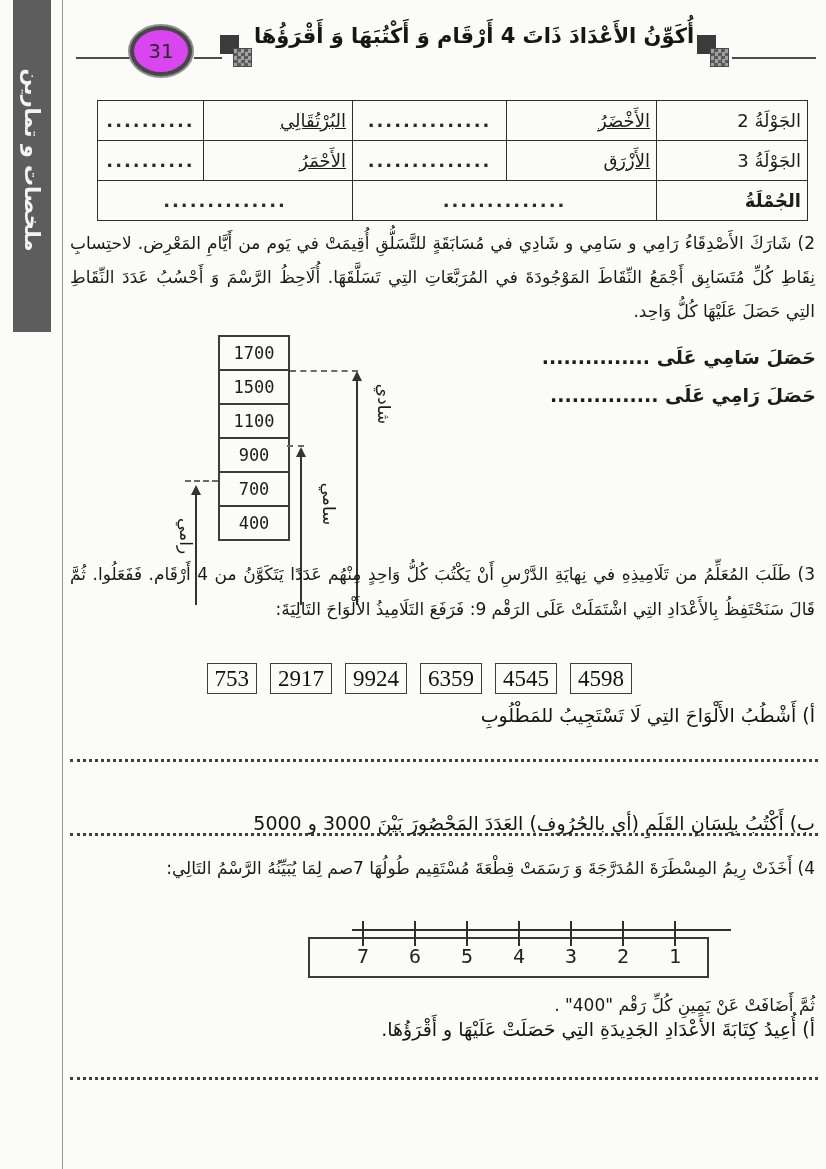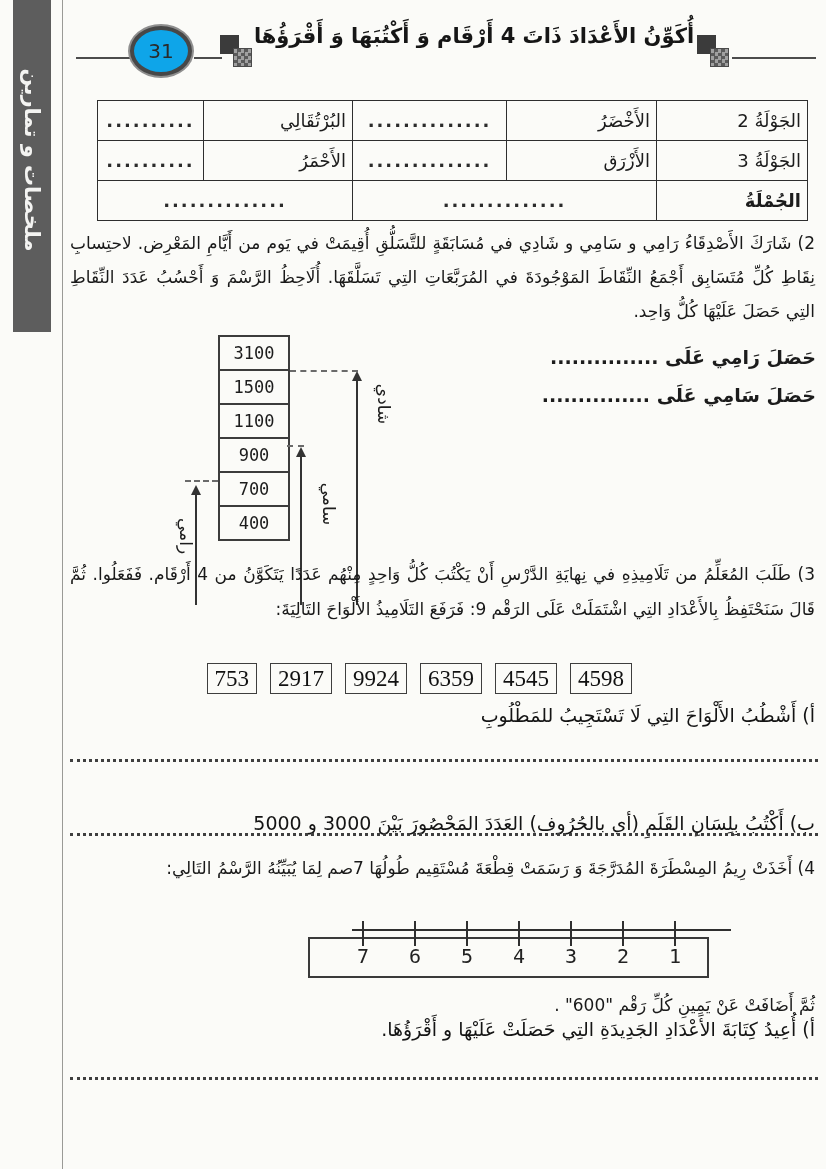--- a/index.html
+++ b/index.html
@@ -22,21 +22,21 @@
     position:absolute; left:50%; top:160px;
     transform:translate(-50%,-50%) rotate(90deg);
     white-space:nowrap; color:#f4f4f2; font-weight:bold; font-size:21px; letter-spacing:1px;
   }
 
   
   .hline { position:absolute; height:2px; background:#4c4c4c; top:57px; }
   .page-badge {
     position:absolute; left:130px; top:26px; width:62px; height:50px;
     border:4px solid #474747; border-radius:50%;
-    background:#0ea5e9; color:#2a2a2a;
+    background:#d946ef; color:#2a2a2a;
     display:flex; align-items:center; justify-content:center;
     font-size:20px; box-shadow:0 0 0 2px #8f8f8f;
   }
   .checker { position:absolute; width:36px; height:36px; }
   .checker .sq-solid { position:absolute; left:2px; top:2px; width:19px; height:19px; background:#3b3b3b; }
   .checker .sq-pat {
     position:absolute; left:15px; top:15px; width:19px; height:19px;
     background:repeating-conic-gradient(#5b5b5b 0% 25%, #a0a0a0 0% 50%);
     background-size:7px 7px; border:1px solid #4a4a4a;
   }
@@ -44,21 +44,21 @@
     position:absolute; left:250px; top:24px; width:448px;
     direction:rtl; text-align:center;
     font-weight:bold; font-size:21px; color:#161616;
   }
 
   
   table.score { position:absolute; left:97px; top:100px; width:710px;
     border-collapse:collapse; direction:rtl; table-layout:fixed; }
   table.score td { border:1.6px solid #2e2e2e; font-size:18px; padding:2px 6px; height:40px; }
   td.round-label { text-align:right; }
-  td.color-name  { text-align:right; padding-left:14px; }
+  td.color-name  { text-align:right; padding-left:14px;text-decoration:underline; }
   td.dots-cell   { text-align:center; font-weight:bold; letter-spacing:2px; color:#2b2b2b; }
 
   
   .para {
     position:absolute; left:70px; width:745px;
     direction:rtl; text-align:justify; text-align-last:right;
     font-size:17px; line-height:34px; color:#191919;
   }
   .bold-line {
     position:absolute; left:70px; width:745px;
@@ -167,21 +167,21 @@
     <td class="dots-cell" colspan="2">..............</td>
     <td class="dots-cell" colspan="2">..............</td>
   </tr>
 </tbody>
   </table>
 
 <div class="para" style="top:226px;">2) شَارَكَ الأَصْدِقَاءُ رَامِي و سَامِي و شَادِي في مُسَابَقَةٍ للتَّسَلُّقِ أُقِيمَتْ في يَوم من أَيَّامِ المَعْرِض. لاحتِسابِ نِقَاطِ كُلِّ مُتَسَابِق أَجْمَعُ النِّقَاطَ المَوْجُودَةَ في المُرَبَّعَاتِ التِي تَسَلَّقَهَا. أُلَاحِظُ الرَّسْمَ وَ أَحْسُبُ عَدَدَ النِّقَاطِ التِي حَصَلَ عَلَيْهَا كُلُّ وَاحِد.</div>
 
 <div class="ladder">
   <div class="ladder-boxes">
-    <div class="ladder-box">3100</div>
+    <div class="ladder-box">1700</div>
     <div class="ladder-box">1500</div>
     <div class="ladder-box">1100</div>
     <div class="ladder-box">900</div>
     <div class="ladder-box">700</div>
     <div class="ladder-box">400</div>
   </div>
 
   <div class="v-arrow" style="left:35px; top:157px; height:118px;"></div>
   <div class="dash-h" style="left:25px; top:150px; width:33px;"></div>
   <div class="climber-label" style="left:8px; top:196px;">رامي</div>
@@ -189,22 +189,22 @@
   <div class="v-arrow" style="left:140px; top:119px; height:156px;"></div>
   <div class="dash-h" style="left:127px; top:115px; width:17px;"></div>
   <div class="climber-label" style="left:148px; top:164px;">سامي</div>
 
   <div class="v-arrow" style="left:196px; top:43px; height:232px;"></div>
   <div class="dash-h" style="left:130px; top:40px; width:68px;"></div>
   <div class="climber-label" style="left:204px; top:64px;">شادي</div>
 </div>
 
 <div class="ex2-answers">
+  <div>حَصَلَ سَامِي عَلَى ...............</div>
   <div>حَصَلَ رَامِي عَلَى ...............</div>
-  <div>حَصَلَ سَامِي عَلَى ...............</div>
 </div>
 
 <div class="para" style="top:548px; line-height:35px;margin-top:9px;">3) طَلَبَ المُعَلِّمُ من تَلَامِيذِهِ في نِهايَةِ الدَّرْسِ أَنْ يَكْتُبَ كُلُّ وَاحِدٍ مِنْهُم عَدَدًا يَتَكَوَّنُ من 4 أَرْقَام. فَفَعَلُوا. ثُمَّ قَالَ سَنَحْتَفِظُ بِالأَعْدَادِ التِي اشْتَمَلَتْ عَلَى الرَقْم 9: فَرَفَعَ التَلَامِيذُ الأَلْوَاحَ التَالِيَةَ:</div>
 
 <div class="boards">
   <div class="board">4598</div>
   <div class="board">4545</div>
   <div class="board">6359</div>
   <div class="board">9924</div>
   <div class="board">2917</div>
@@ -230,15 +230,15 @@
   <div class="tick" style="left:366px;"></div>
   <div class="ruler-num" style="left:40px;">7</div>
   <div class="ruler-num" style="left:92px;">6</div>
   <div class="ruler-num" style="left:144px;">5</div>
   <div class="ruler-num" style="left:196px;">4</div>
   <div class="ruler-num" style="left:248px;">3</div>
   <div class="ruler-num" style="left:300px;">2</div>
   <div class="ruler-num" style="left:352px;">1</div>
 </div>
 
-<div class="para" style="top:988px; text-align:right;">ثُمَّ أَضَافَتْ عَنْ يَمِينِ كُلِّ رَقْم "600" .</div>
+<div class="para" style="top:988px; text-align:right;">ثُمَّ أَضَافَتْ عَنْ يَمِينِ كُلِّ رَقْم "400" .</div>
 <div class="bold-line" style="top:1018px;">أ) أُعِيدُ كِتَابَةَ الأَعْدَادِ الجَدِيدَةِ التِي حَصَلَتْ عَلَيْهَا و أَقْرَؤُهَا.</div>
 <div class="dotted-rule" style="top:1068px;"></div>
 
 </body></html>

